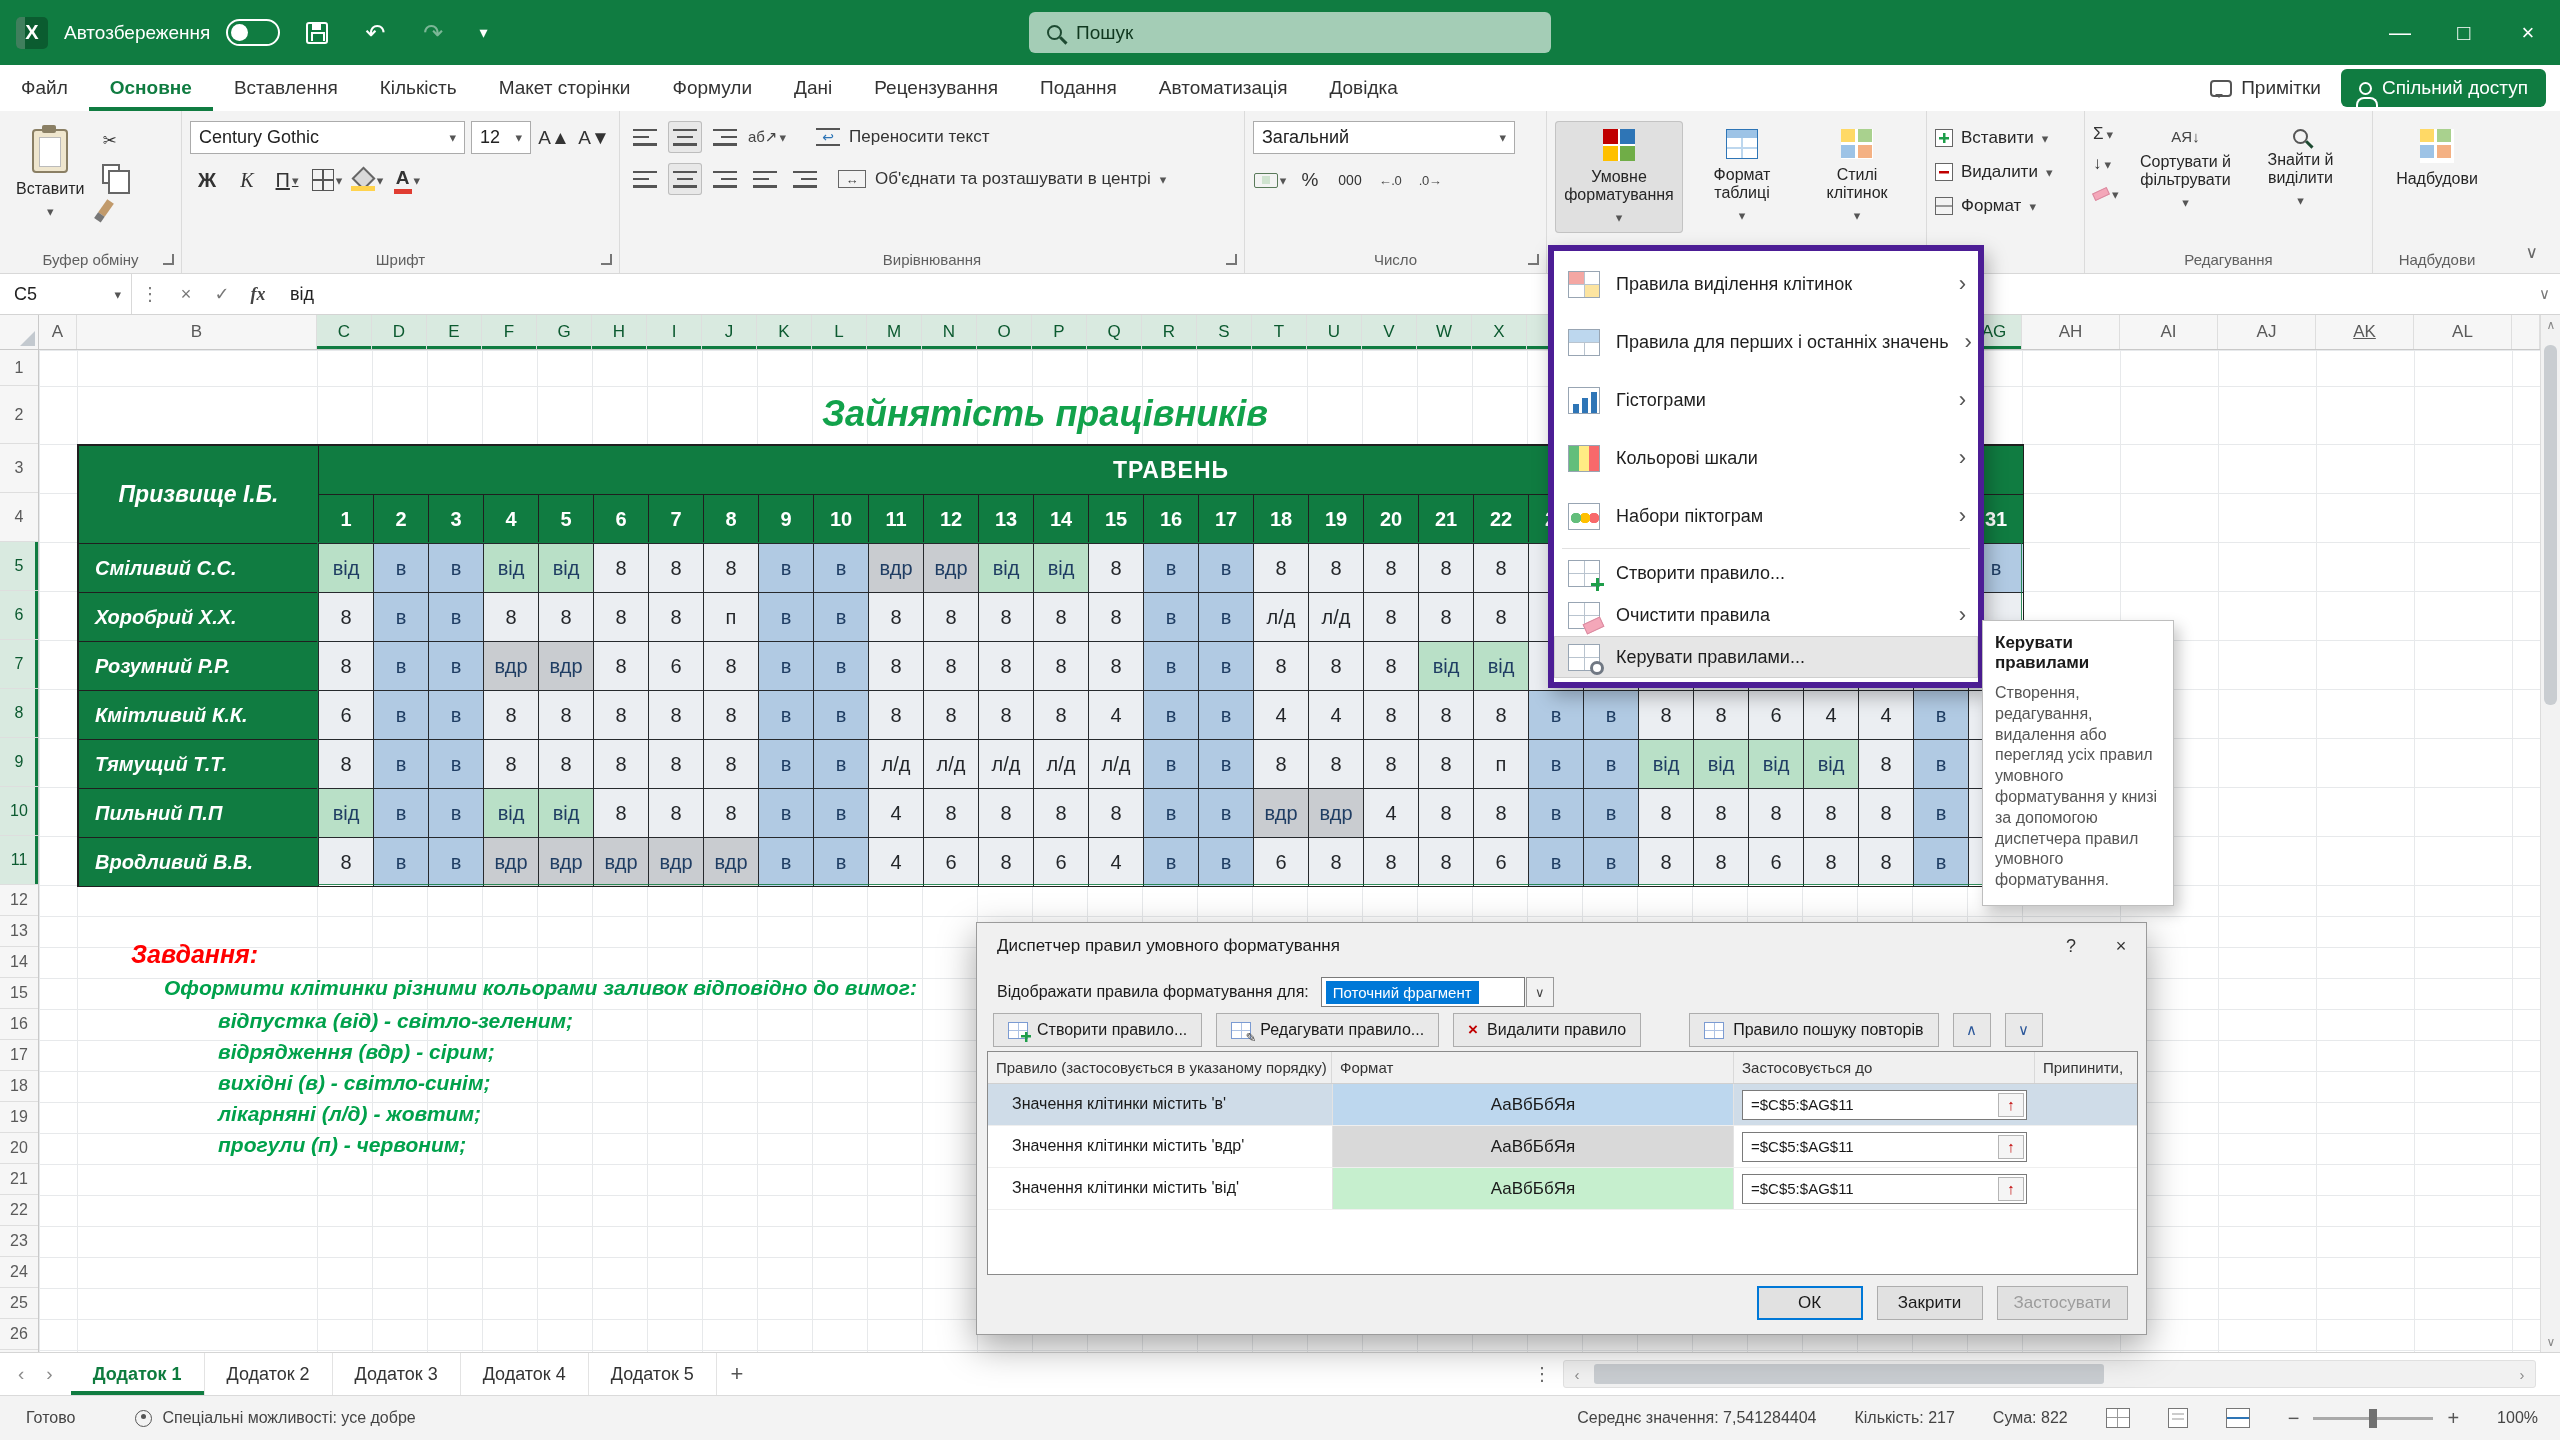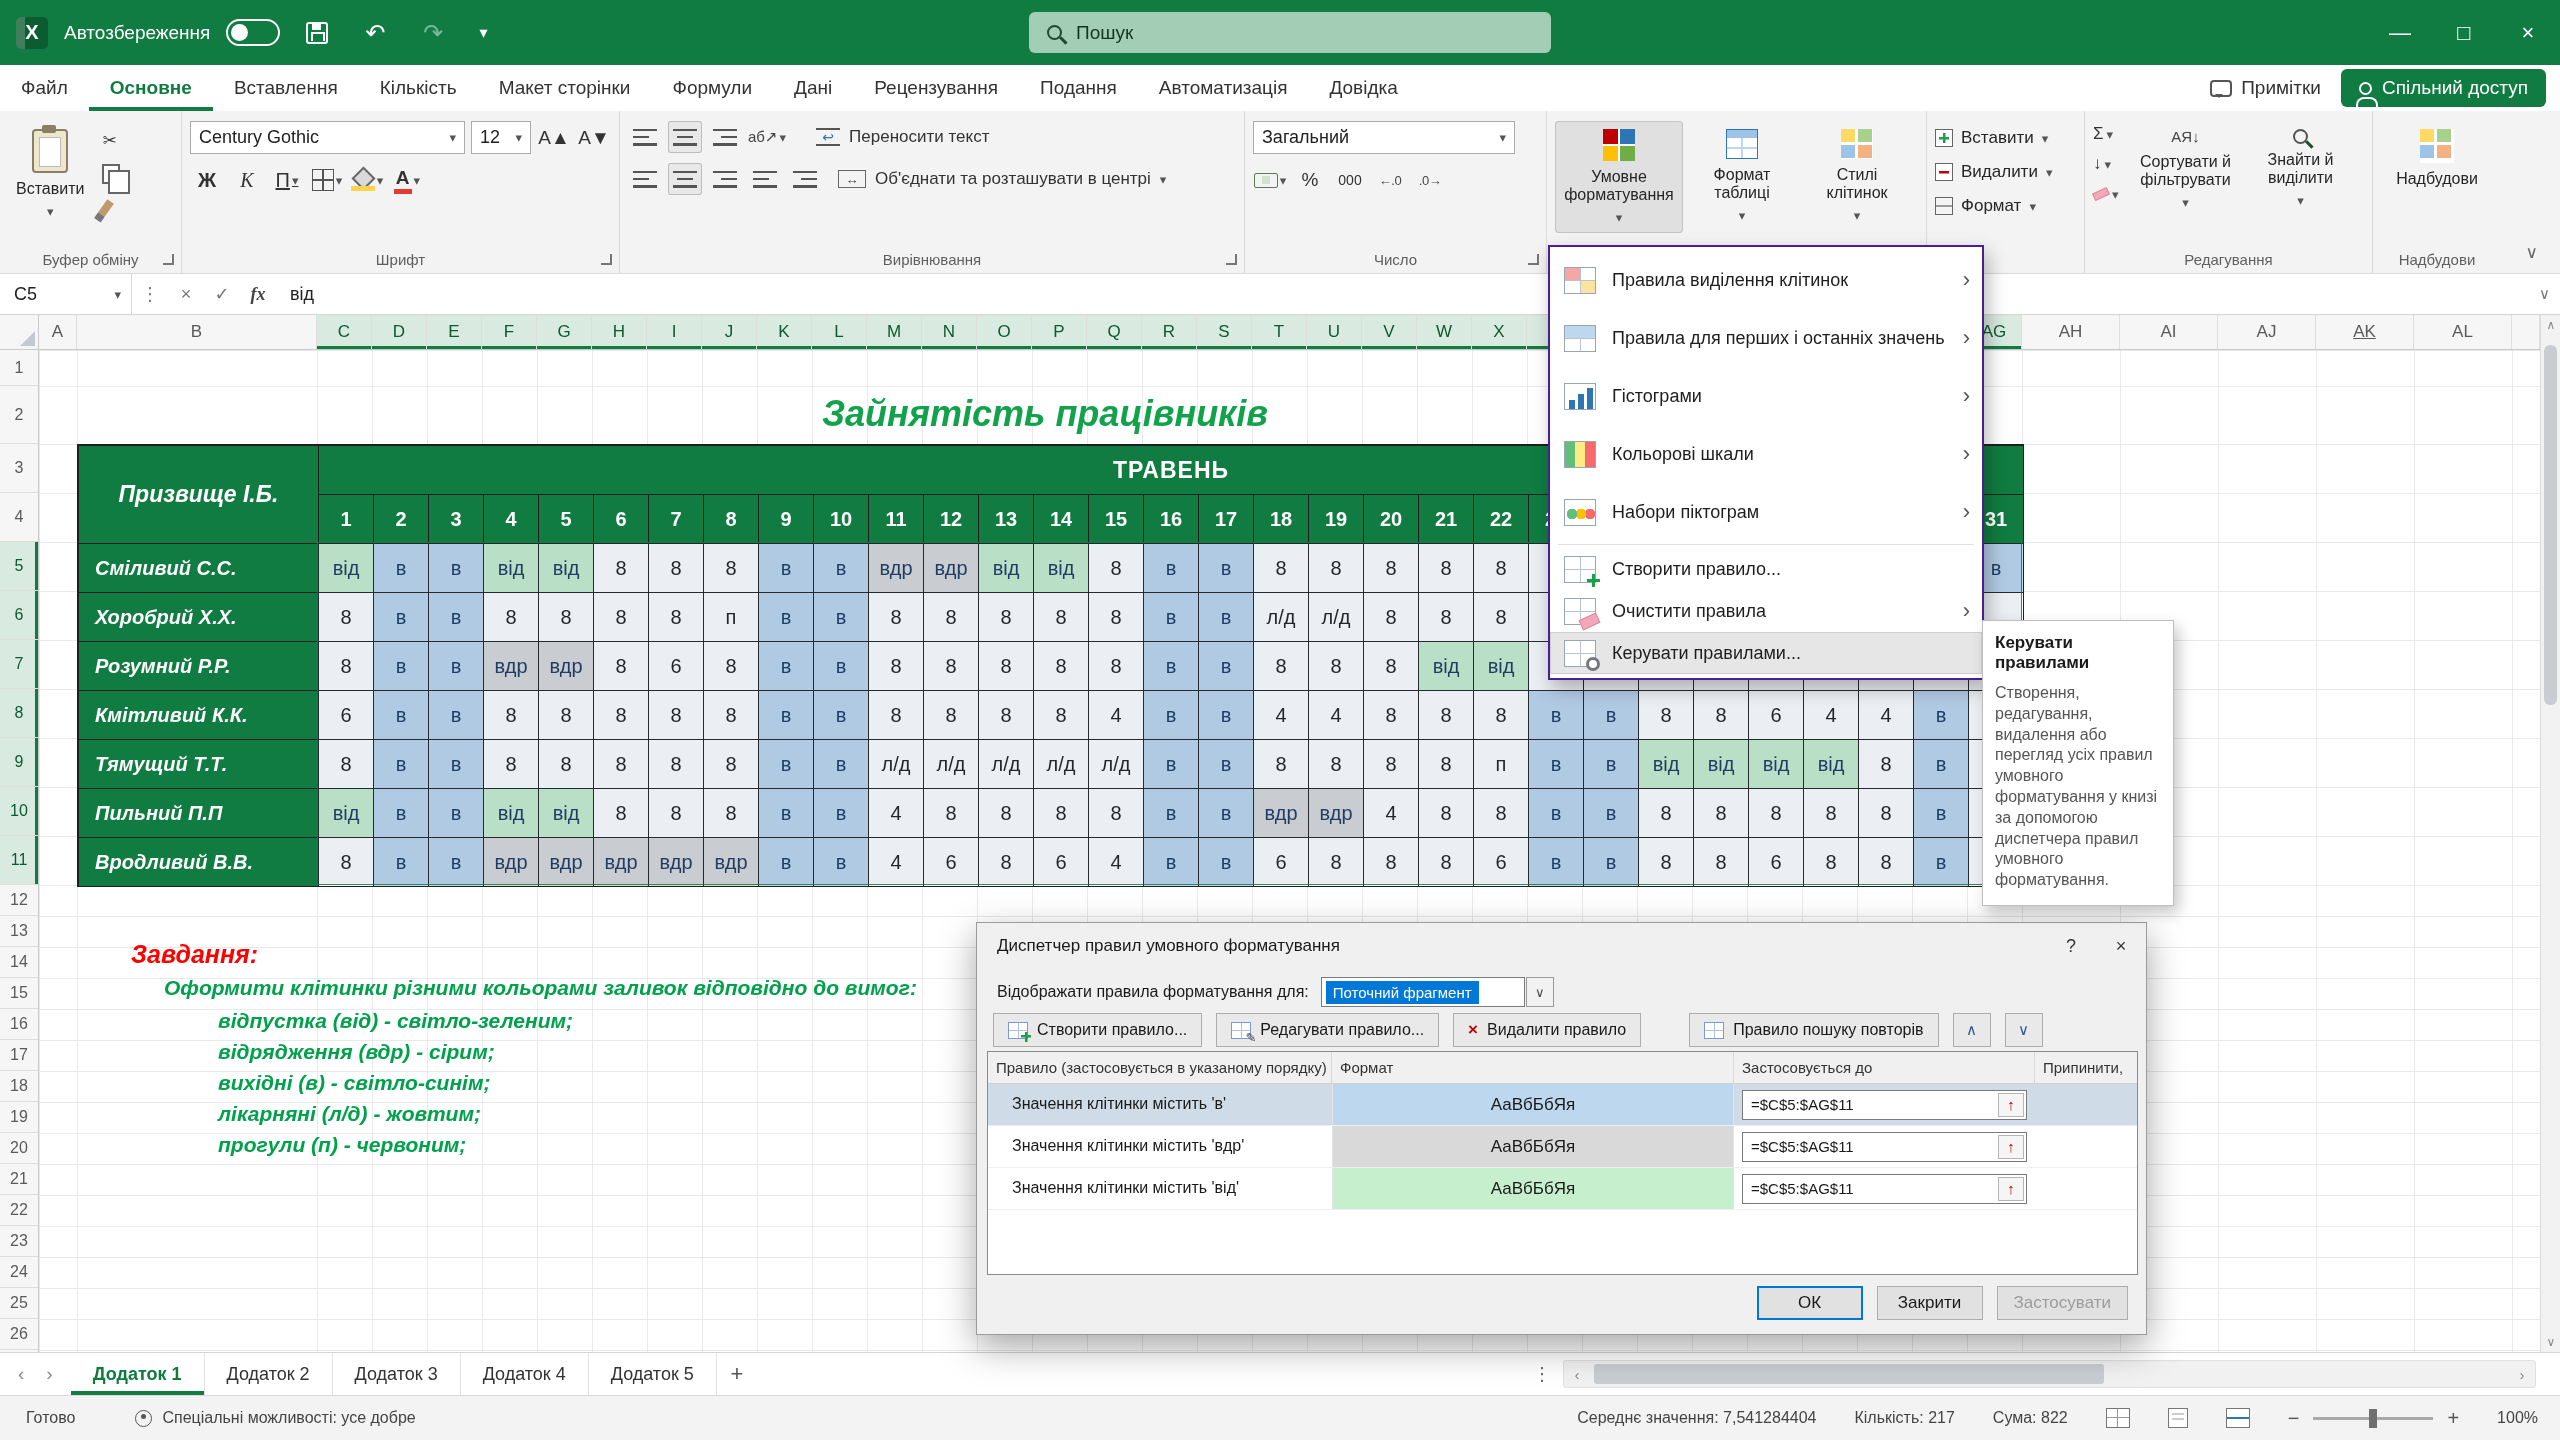--- a/index.html
+++ b/index.html
@@ -123,21 +123,21 @@
 .tmonth{font-size:23px;letter-spacing:1px;}
 .trowname{background:var(--green);color:#fff;font-weight:700;font-style:italic;justify-content:flex-start;padding-left:16px;}
 .tint{position:absolute;left:317px;top:192px;width:1705px;height:343px;background:rgba(88,118,148,.12);border:1px solid rgba(16,124,65,.85);pointer-events:none;z-index:4;}
 .task-heading{position:absolute;left:131px;top:590px;font-size:25px;color:#FF0000;font-weight:700;font-style:italic;z-index:3;}
 .task-intro{position:absolute;left:164px;top:626px;font-size:21px;color:var(--taskgreen);font-weight:700;font-style:italic;z-index:3;}
 .task-item{position:absolute;left:218px;font-size:21px;color:var(--taskgreen);font-weight:700;font-style:italic;z-index:3;}
 .vscroll{position:absolute;left:2540px;top:315px;width:20px;height:1037px;background:#F2F2F2;border-left:1px solid #DCDCDC;z-index:6;}
 .vthumb{position:absolute;left:3px;top:30px;width:13px;height:360px;background:#C9CDD1;border-radius:6px;}
 .vsarr{position:absolute;left:0;width:20px;height:20px;display:flex;align-items:center;justify-content:center;color:#888;font-size:12px;}
 
-.cfmenu{position:absolute;left:1548px;top:245px;width:436px;background:#fff;border:2px solid #4c1d95;box-shadow:4px 8px 18px rgba(0,0,0,.28);z-index:60;padding:4px 0;}
+.cfmenu{position:absolute;left:1548px;top:245px;width:436px;background:#fff;border:6px solid #4c1d95;box-shadow:4px 8px 18px rgba(0,0,0,.28);z-index:60;padding:4px 0;}
 .menu-item{display:flex;align-items:center;gap:16px;padding:0 12px 0 14px;}
 .menu-item.big{height:58px;}
 .menu-item.small{height:42px;}
 .menu-item.hovered{background:#E6E6E6;box-shadow:inset 0 0 0 1px #CFCFCF;}
 .mi-label{font-size:18px;color:#1e1e1e;flex:1;white-space:nowrap;}
 .mi-chev{color:#555;font-size:22px;}
 .msep{height:1px;background:#E1E1E1;margin:3px 8px;}
 .mgrid{width:32px;height:27px;border:1px solid #98A5B3;background-color:#fff;background-image:linear-gradient(to right,transparent 15px,#B9C4CF 15px 16px,transparent 16px),linear-gradient(to bottom,transparent 12px,#B9C4CF 12px 13px,transparent 13px);position:relative;flex:none;}
 .icon-hl::before{content:"";position:absolute;left:0;top:0;width:15px;height:12px;background:#F4A7A3;}
 .icon-hl::after{content:"";position:absolute;right:0;bottom:0;width:14px;height:12px;background:#FCE4A0;}

